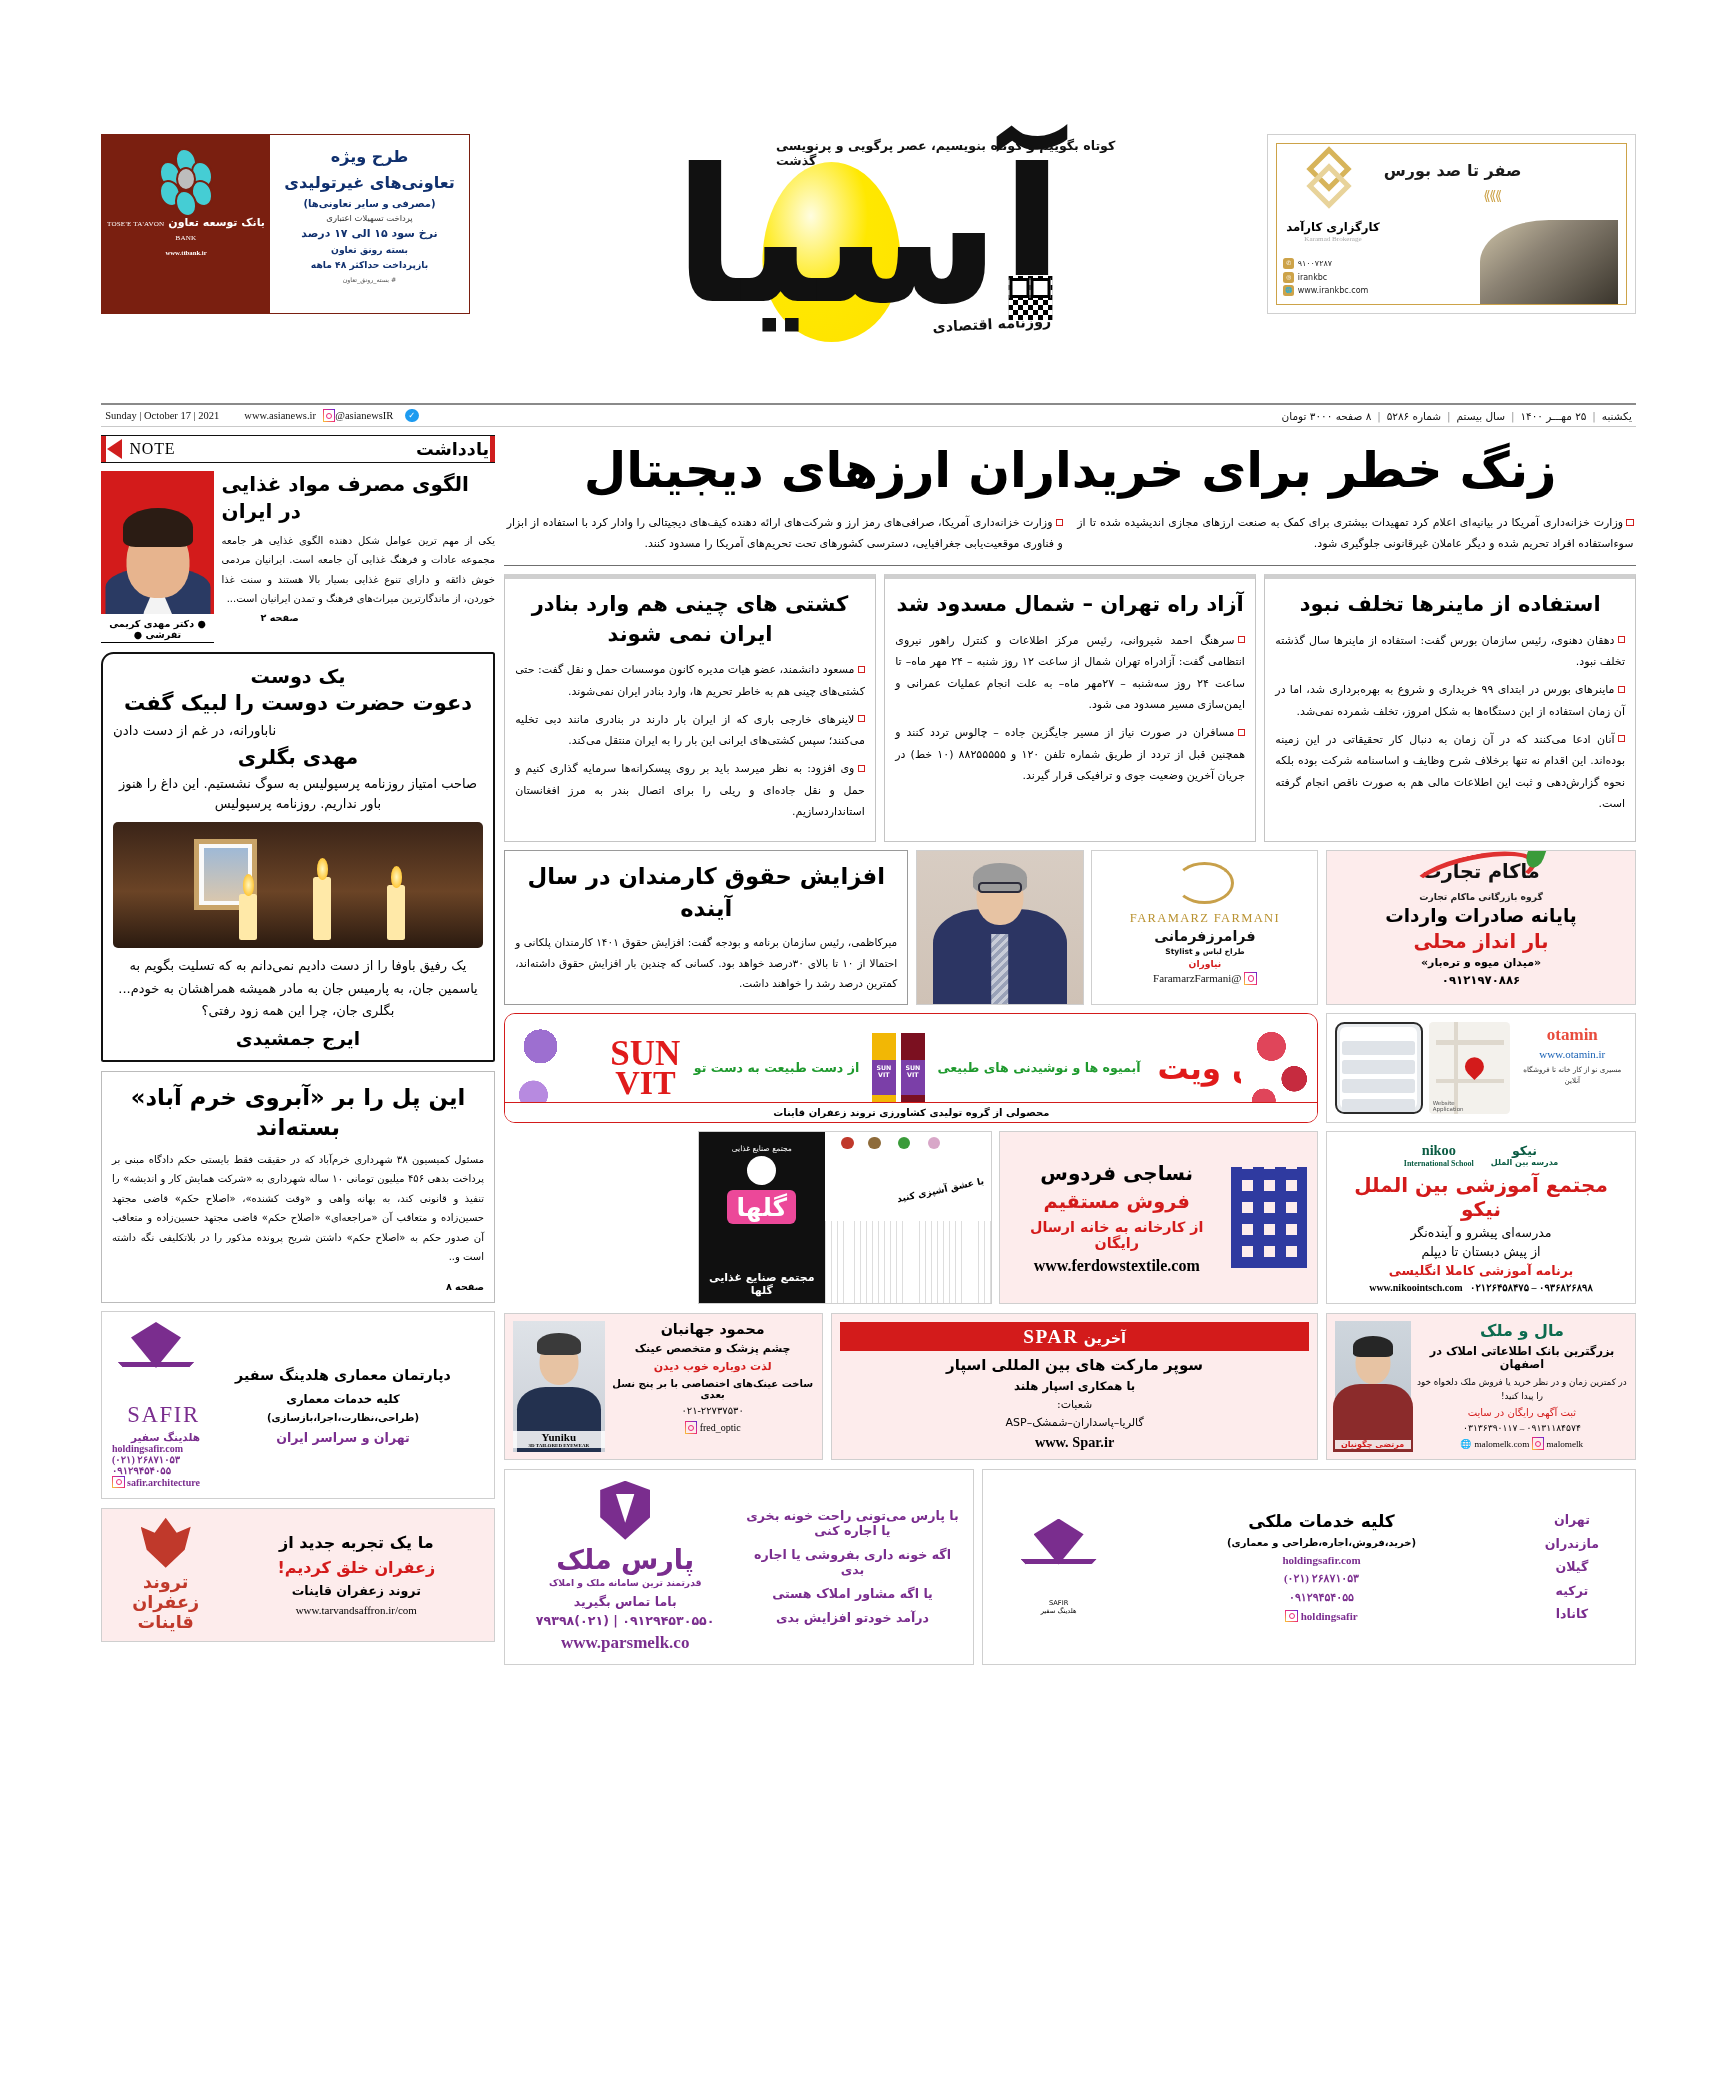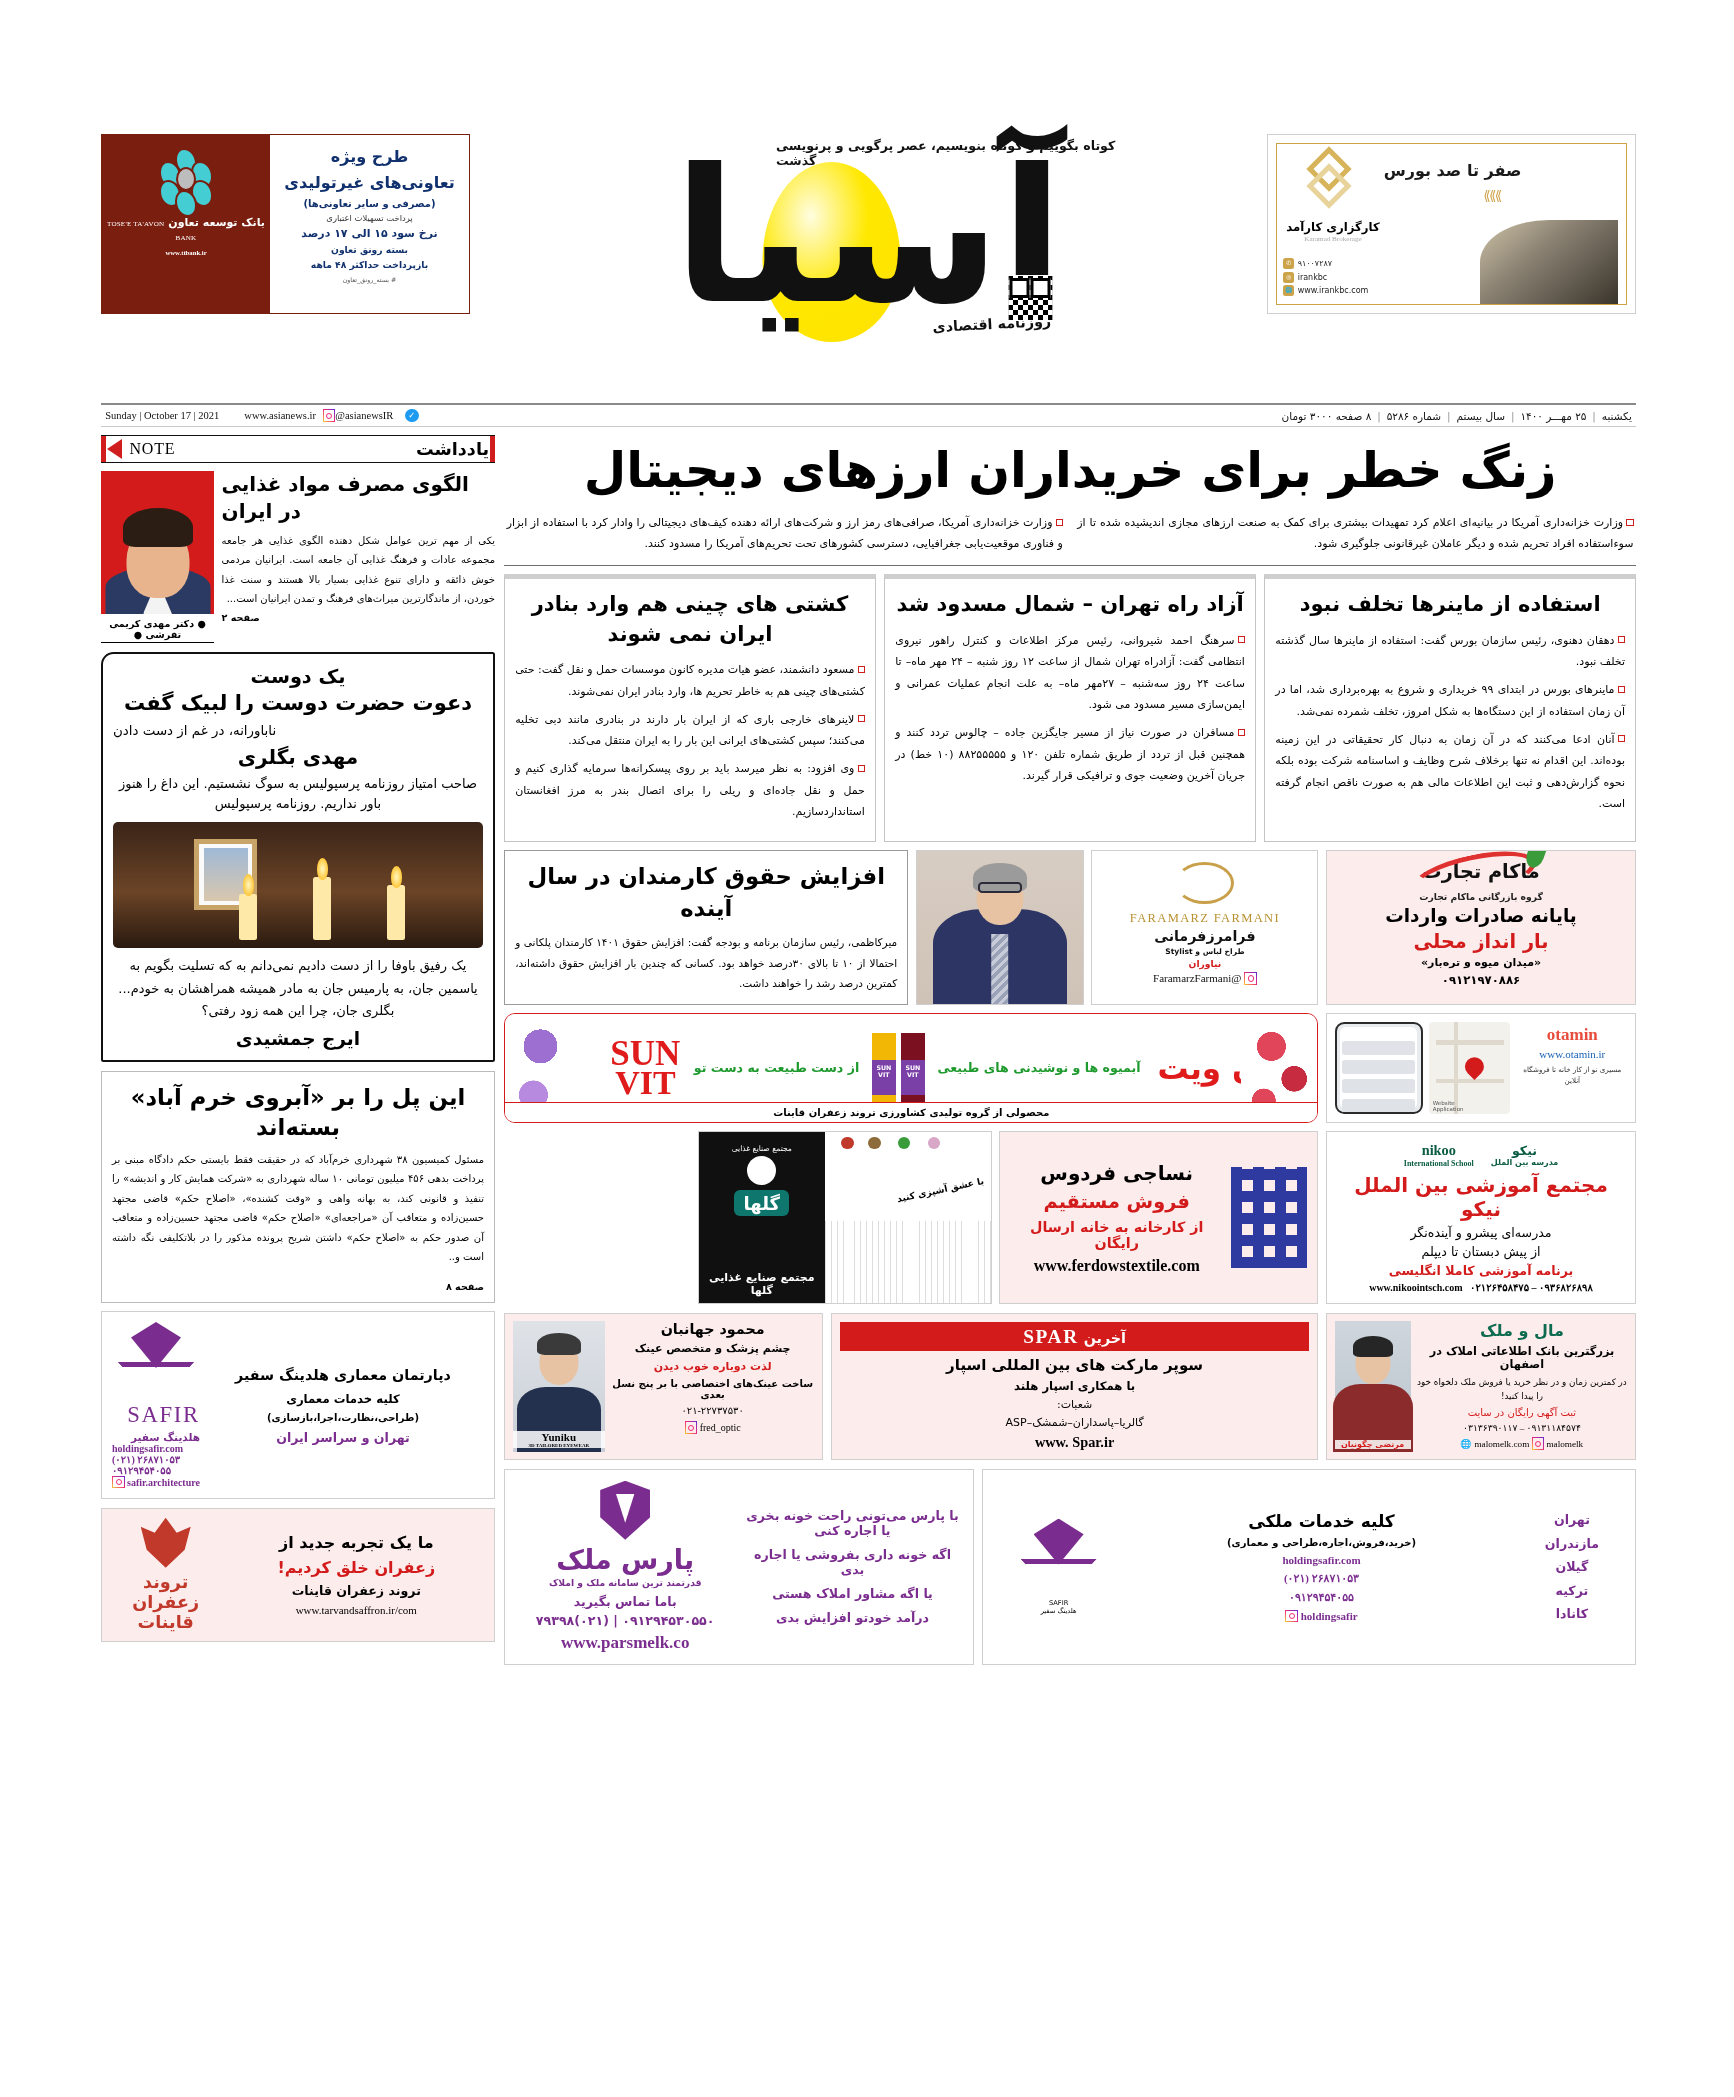--- a/index.html
+++ b/index.html
@@ -185,21 +185,21 @@
         width:70px;height:39px;background:#2b1c14;border-radius:50% 50% 18% 18%;}
   .note-photo .ph .suit{position:absolute;left:50%;bottom:0;transform:translateX(-50%);
         width:105px;height:46px;background:#2a3a63;border-radius:42% 42% 0 0;}
   .note-photo .ph .shirt{position:absolute;left:50%;bottom:0;transform:translateX(-50%);
         width:29px;height:34px;background:#f3f3f3; clip-path: polygon(50% 0,100% 100%,0 100%);}
   .note-author { font-size:9.6px; font-weight:800; text-align:center; margin-top:4.2px;
                  border-bottom:0.8px solid #000; padding-bottom:1.7px;}
   .note-text { flex:1; }
   .note-text h3 { font-size:20px; font-weight:800; line-height:1.35; text-align:left; margin-bottom:5.9px;}
   .note-text p { font-size:10px; line-height:1.95; text-align:justify;}
-  .note-more { text-align:left; font-size:9.6px; font-weight:700; margin-top:3.4px;}
+  .note-more { text-align:left; font-size:9.6px; font-weight:700; margin-top:3.4px;margin-left:39px;}
 
   .mem-box { border:2.5px solid #111; border-radius:12.6px 2.5px 2.5px 2.5px; padding: 11px 10px; margin-top:9.2px; }
   .mem-box .l1{ font-size:19.3px; font-weight:800; text-align:center; }
   .mem-box .l2{ font-size:21px; font-weight:800; text-align:center; margin-top:2.5px;}
   .mem-box .l3{ font-size:13.4px; text-align:left; margin-top:6.7px; line-height:1.5;}
   .mem-box .l4{ font-size:20px; font-weight:800; text-align:center; margin-top:3.4px;}
   .mem-box .l5{ font-size:13px; text-align:center; margin-top:5px; line-height:1.55;}
   .mem-photo {
     margin: 7.6px 0; height: 126px; border-radius:5px; overflow:hidden; position:relative;
     background: linear-gradient(180deg,#3a2418 0%, #6b4426 55%, #2a1a10 100%);
@@ -321,21 +321,21 @@
                  repeating-linear-gradient(90deg,#2f3aa0 0 11px,transparent 11px 22px);}
   .ferdows .tx{flex:1;text-align:center;display:flex;flex-direction:column;gap:5.9px;}
   .ferdows .t1{font-size:20px;font-weight:800;}
   .ferdows .t2{font-size:19.3px;font-weight:800;color:#d31b1b;}
   .ferdows .t3{font-size:14.3px;font-weight:800;color:#d31b1b;}
   .ferdows .t4{font-family:"Liberation Serif",serif;font-size:16px;font-weight:700;direction:ltr;}
 
   .golha { flex:0 0 294px; display:flex; direction:rtl; }
   .golha .dark{flex:0 0 126px;background:#101010;color:#fff;position:relative;padding:6.7px;text-align:center;}
   .golha .dark .chef{width:29px;height:29px;background:#fff;border-radius:50%;margin:2.5px auto;position:relative;}
-  .golha .dark .gl{font-size:18px;font-weight:800;color:#fff;background:#0f766e;border-radius:5.9px;
+  .golha .dark .gl{font-size:25px;font-weight:800;color:#fff;background:#ec4899;border-radius:5.9px;
       padding:2.5px 9.2px;display:inline-block;margin-top:3.4px;}
   .golha .dark .cap{font-size:7.6px;margin-top:5px;}
   .golha .dark .nm{position:absolute;left:0;right:0;bottom:5.9px;font-size:11px;font-weight:800;}
   .golha .sketch{flex:1;background:#fff;position:relative;}
   .golha .sketch .sp{position:absolute;top:4.2px;width:12.6px;height:12.6px;border-radius:50%;}
   .golha .sketch .txt{position:absolute;right:5.9px;top:30%;font-size:9.2px;font-weight:700;transform:rotate(-12deg);}
   .golha .sketch .vil{position:absolute;left:0;right:0;bottom:0;height:48%;
       background:repeating-linear-gradient(90deg,#ddd 0 0.8px,transparent 0.8px 5.9px);}
 
   .safir { flex:1; padding:10px; display:flex; direction:rtl; align-items:center; gap:2px;}

